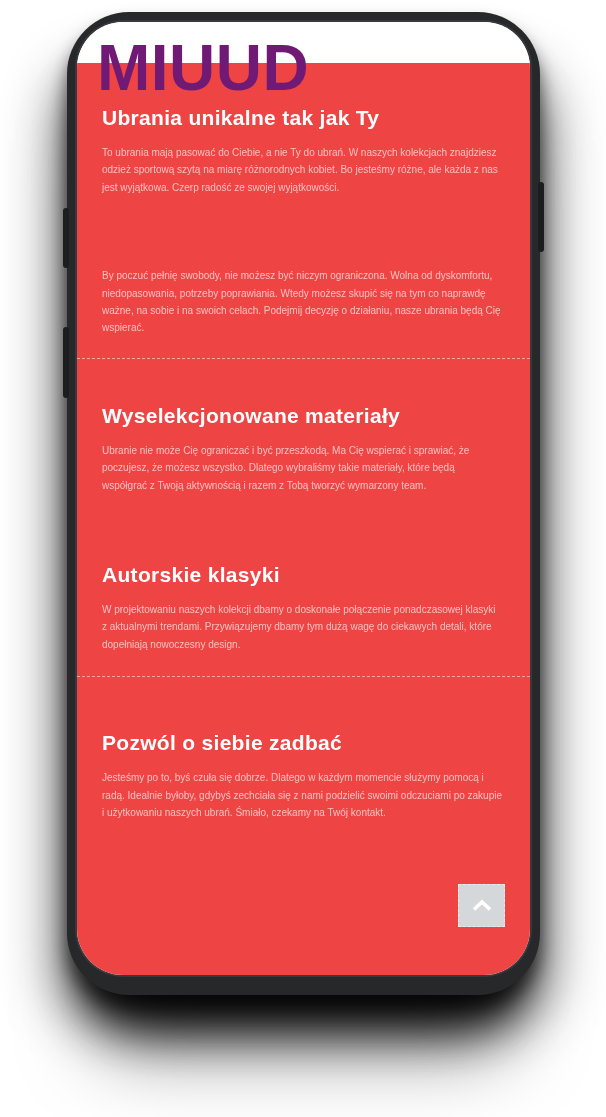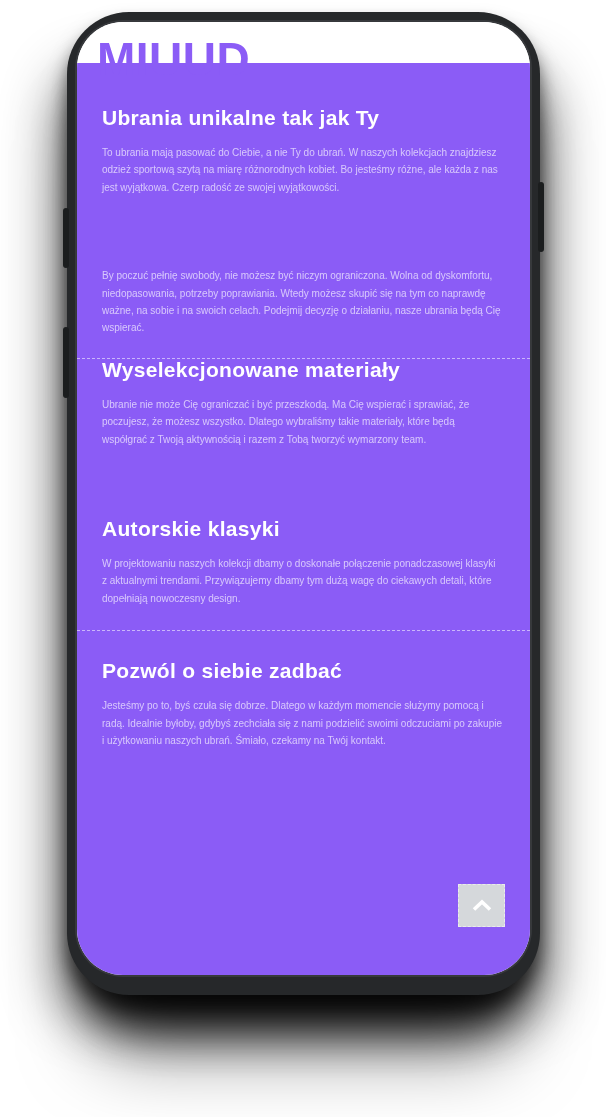--- a/index.html
+++ b/index.html
@@ -51,55 +51,55 @@
 
   
   .site-header {
     position: relative;
     height: 41px;
     background: #ffffff;
   }
   .logo {
     position: absolute;
     left: 20px; top: 14px;
-    font-size: 46px;
+    font-size: 64px;
     line-height: 1;
     font-weight: bold;
     letter-spacing: 0.5px;
-    color: #8b5cf6;
+    color: #701a75;
     z-index: 6;
     white-space: nowrap;
   }
   .content {
     position: absolute;
     left: 0; right: 0; top: 41px; bottom: 0;
-    background: #8b5cf6;
+    background: #ef4444;
     padding: 44px 25px 0 25px;
     box-sizing: border-box;
   }
   .section h2 {
     margin: 0 0 16px 0;
     font-size: 21px;
     line-height: 21px;
     font-weight: bold;
     letter-spacing: 0.3px;
     color: #ffffff;
   }
   .section p {
     margin: 0;
     font-size: 10px;
     line-height: 17.4px;
     font-weight: normal;
     color: rgba(255,255,255,0.66);
     max-width: 400px;
   }
   .sec-2 { margin-top: 71px; }
-  .sec-3 { }
+  .sec-3 { margin-top: 46px; }
   .sec-4 { margin-top: 70px; }
-  .sec-5 { margin-top: 29px; }
+  .sec-5 { margin-top: 55px; }
   hr.divider {
     border: none;
     border-top: 1px dashed rgba(255,255,255,0.55);
     height: 0;
     margin: 0 -25px;
   }
   hr.divider.d1 { margin-top: 21px; }
   hr.divider.d2 { margin-top: 23px; }
 
   

